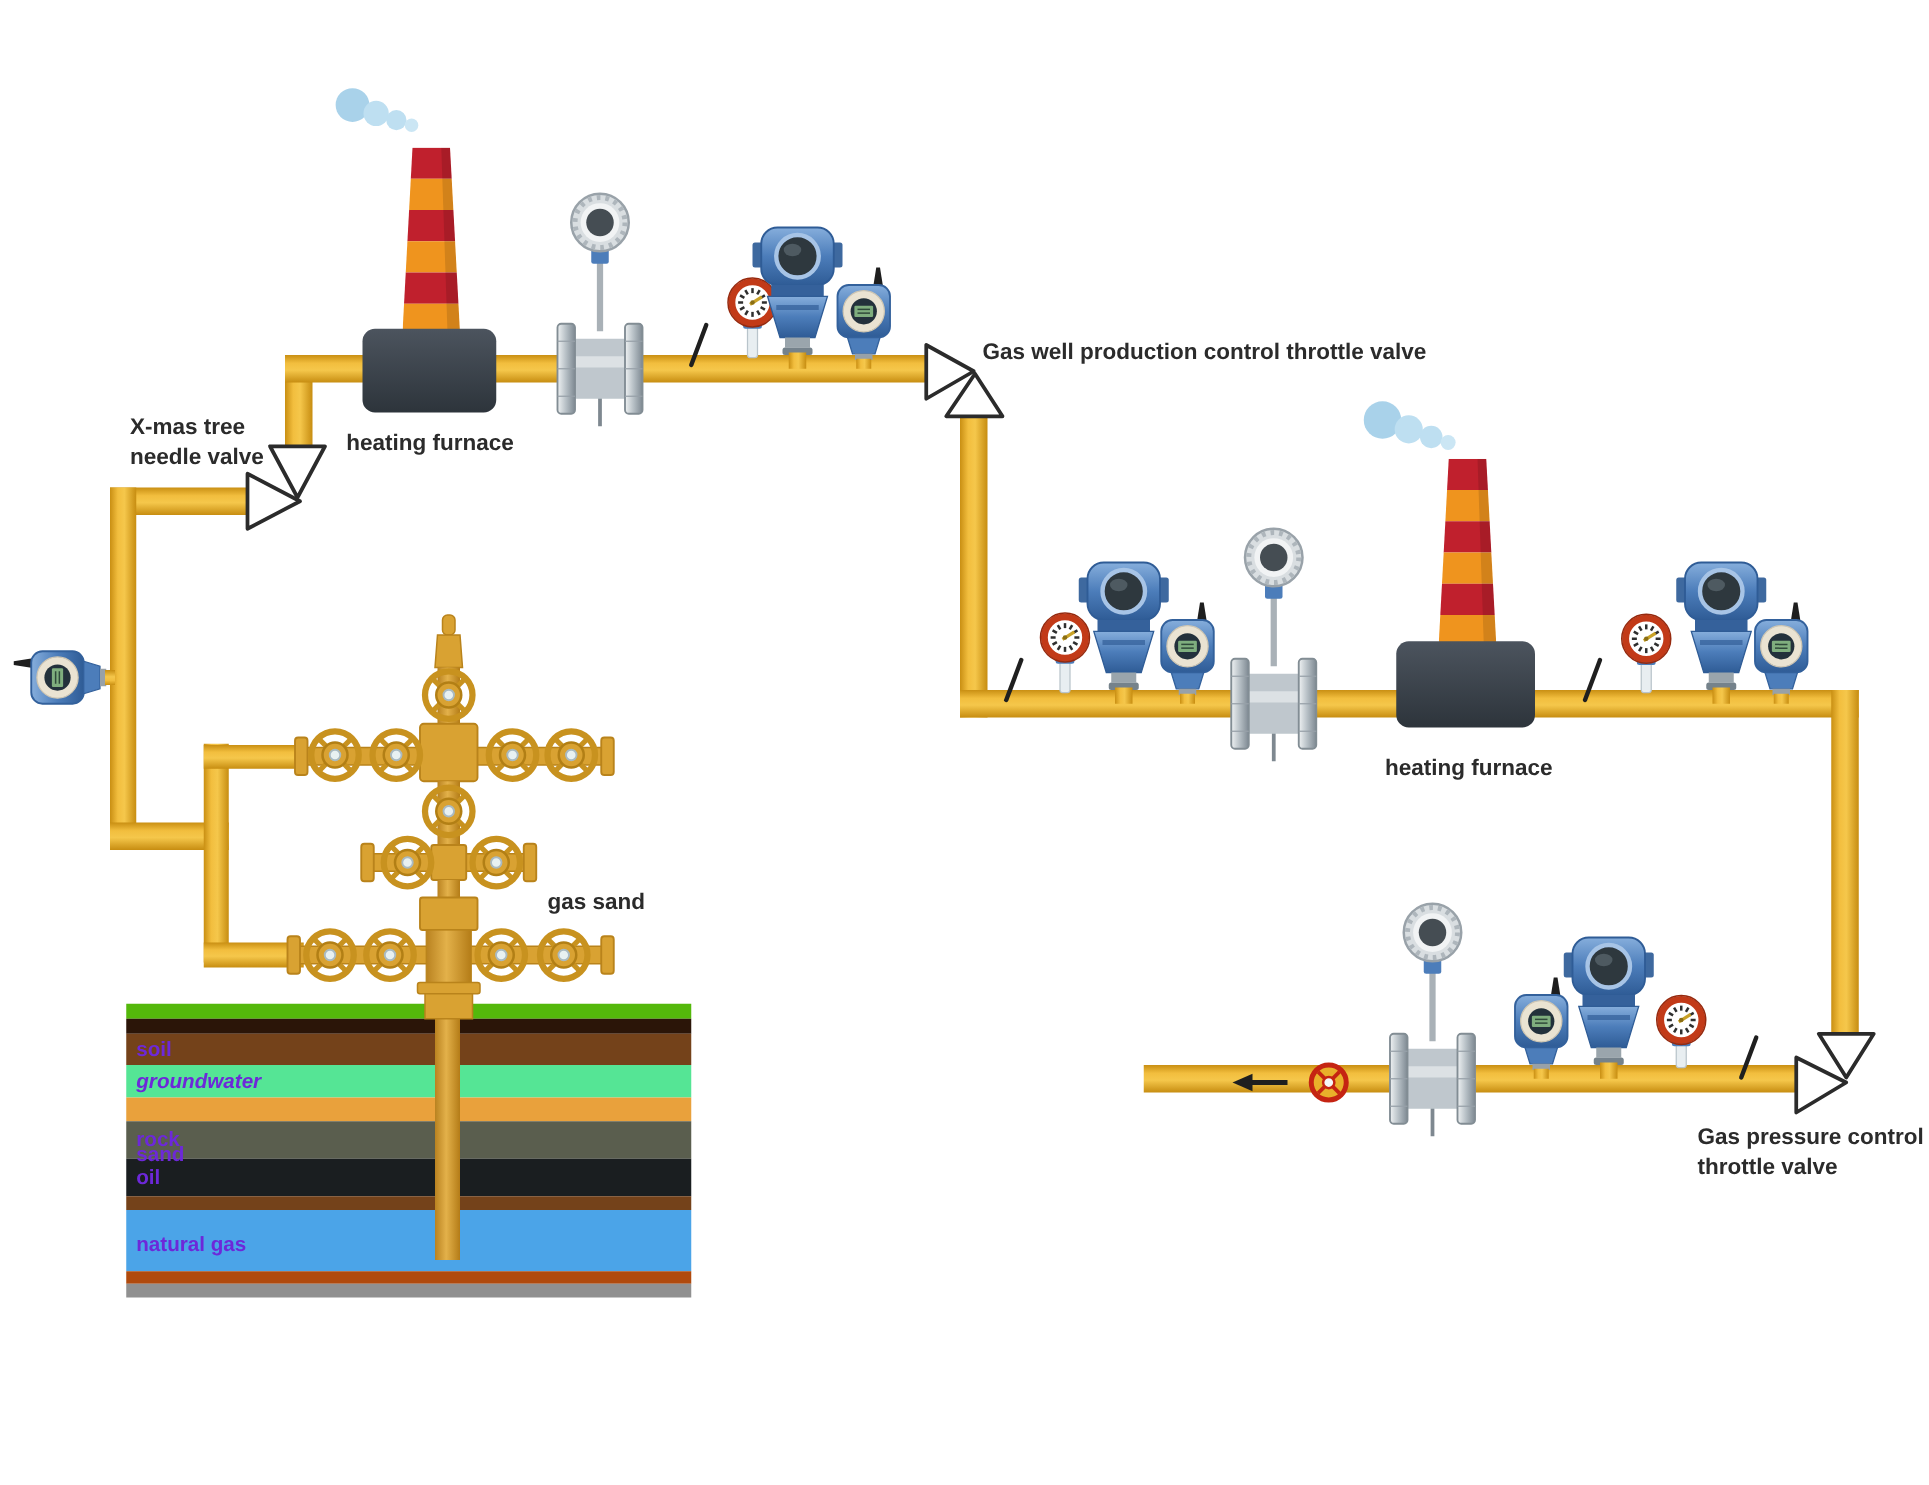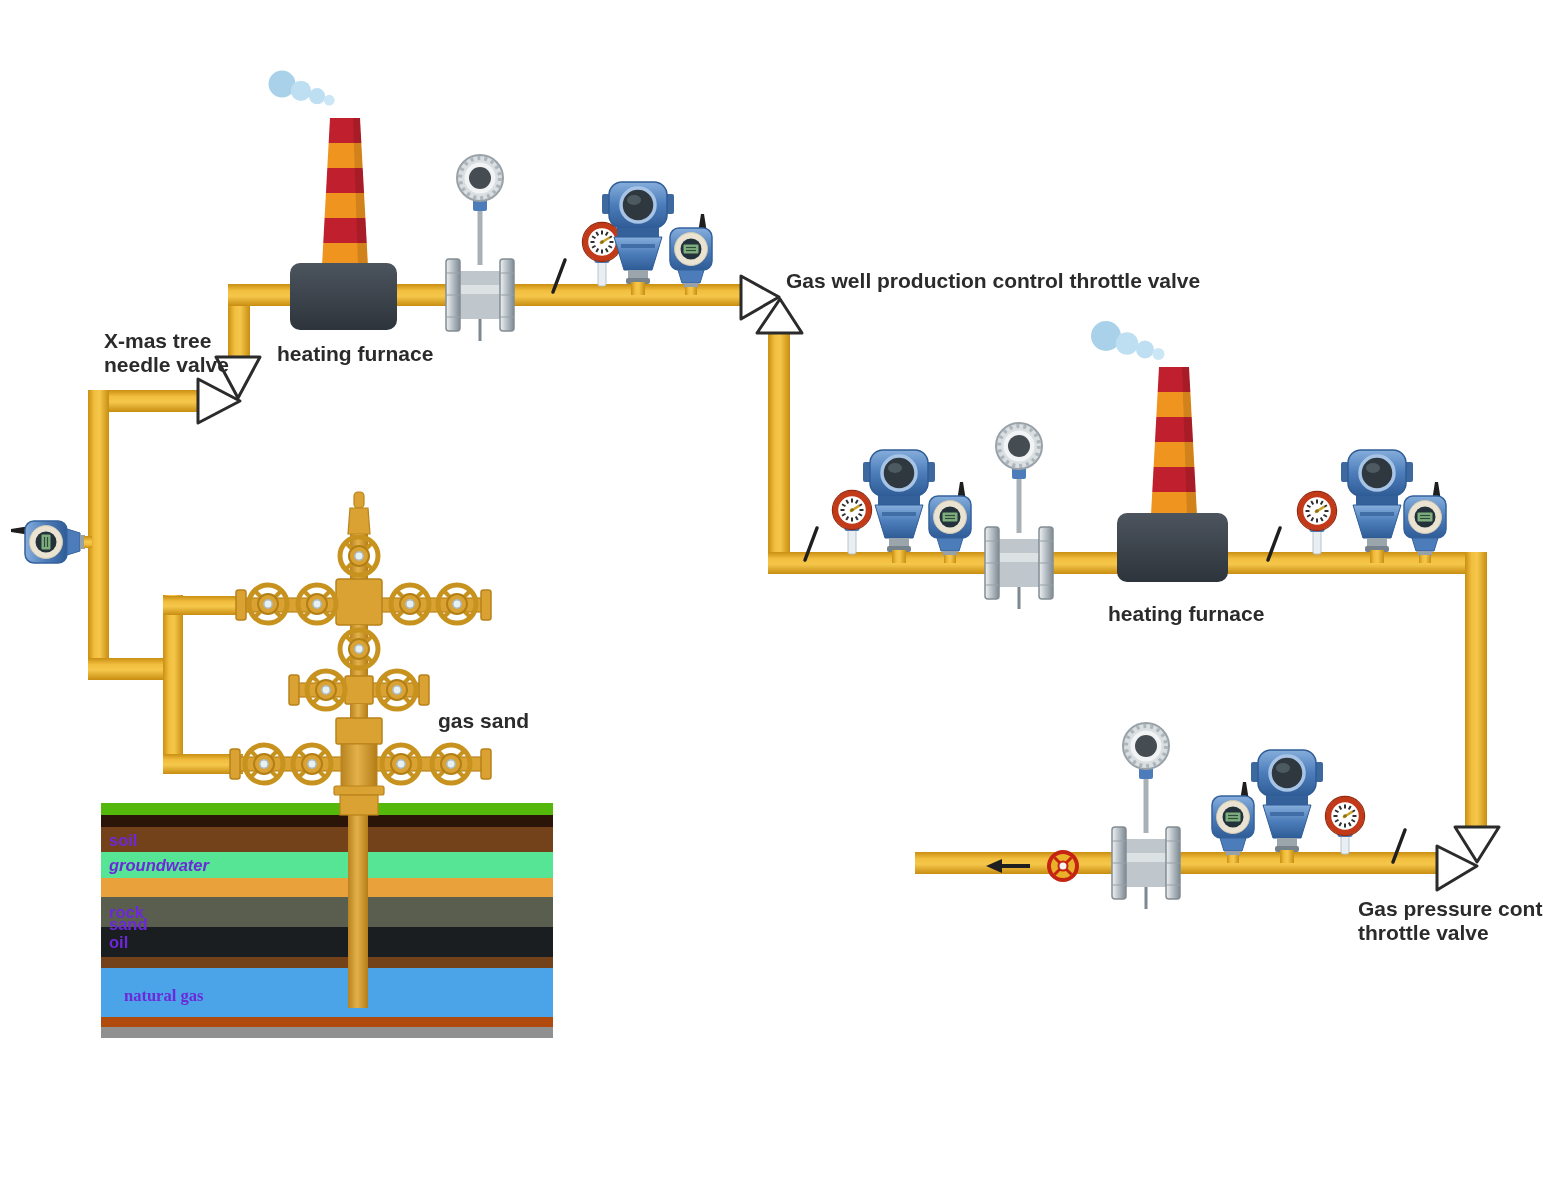--- a/index.html
+++ b/index.html
@@ -1,19 +1,19 @@
 <!DOCTYPE html>
 <html><head>
 <meta charset="utf-8">
 <style>
   html,body{margin:0;padding:0;background:#fff;}
   #stage{position:relative;width:1543px;height:1188px;background:#fff;overflow:hidden;
          font-family:"Liberation Sans",sans-serif;}
   #art{position:absolute;left:0;top:0;}
-  .lbl{position:absolute;color:#2b2b2b;font-size:21px;font-weight:600;line-height:24px;white-space:nowrap;}
+  .lbl{position:absolute;color:#2b2b2b;font-size:18px;font-weight:600;line-height:24px;white-space:nowrap;}
   .layer-lbl{position:absolute;color:#6d28d9;font-size:16.5px;font-weight:600;line-height:18px;white-space:nowrap;}
 </style>
 </head>
 <body>
 
 <div id="stage">
 <svg id="art" width="1543" height="1188" viewBox="0 0 1543 1188">
   <defs>
     <linearGradient id="gradH" x1="0" y1="0" x2="0" y2="1">
       <stop offset="0" stop-color="#C98F13"></stop>
@@ -342,14 +342,14 @@
 <div class="lbl" style="left:1358px;top:897px;">
   <div>Gas pressure control</div>
   <div>throttle valve</div>
 </div>
 
 <div class="layer-lbl" style="left:109px;top:831px;">soil</div>
 <div class="layer-lbl" style="left:109px;top:856px;font-style:italic;">groundwater</div>
 <div class="layer-lbl" style="left:109px;top:879px;margin-top:36px;">sand</div>
 <div class="layer-lbl" style="left:109px;top:903px;">rock</div>
 <div class="layer-lbl" style="left:109px;top:933px;">oil</div>
-<div class="layer-lbl" style="left:124px;top:987px;font-family:Liberation Serif, serif;">natural gas</div>
+<div class="layer-lbl" style="left:109px;top:987px;">natural gas</div>
 </div>
 
 </body></html>

